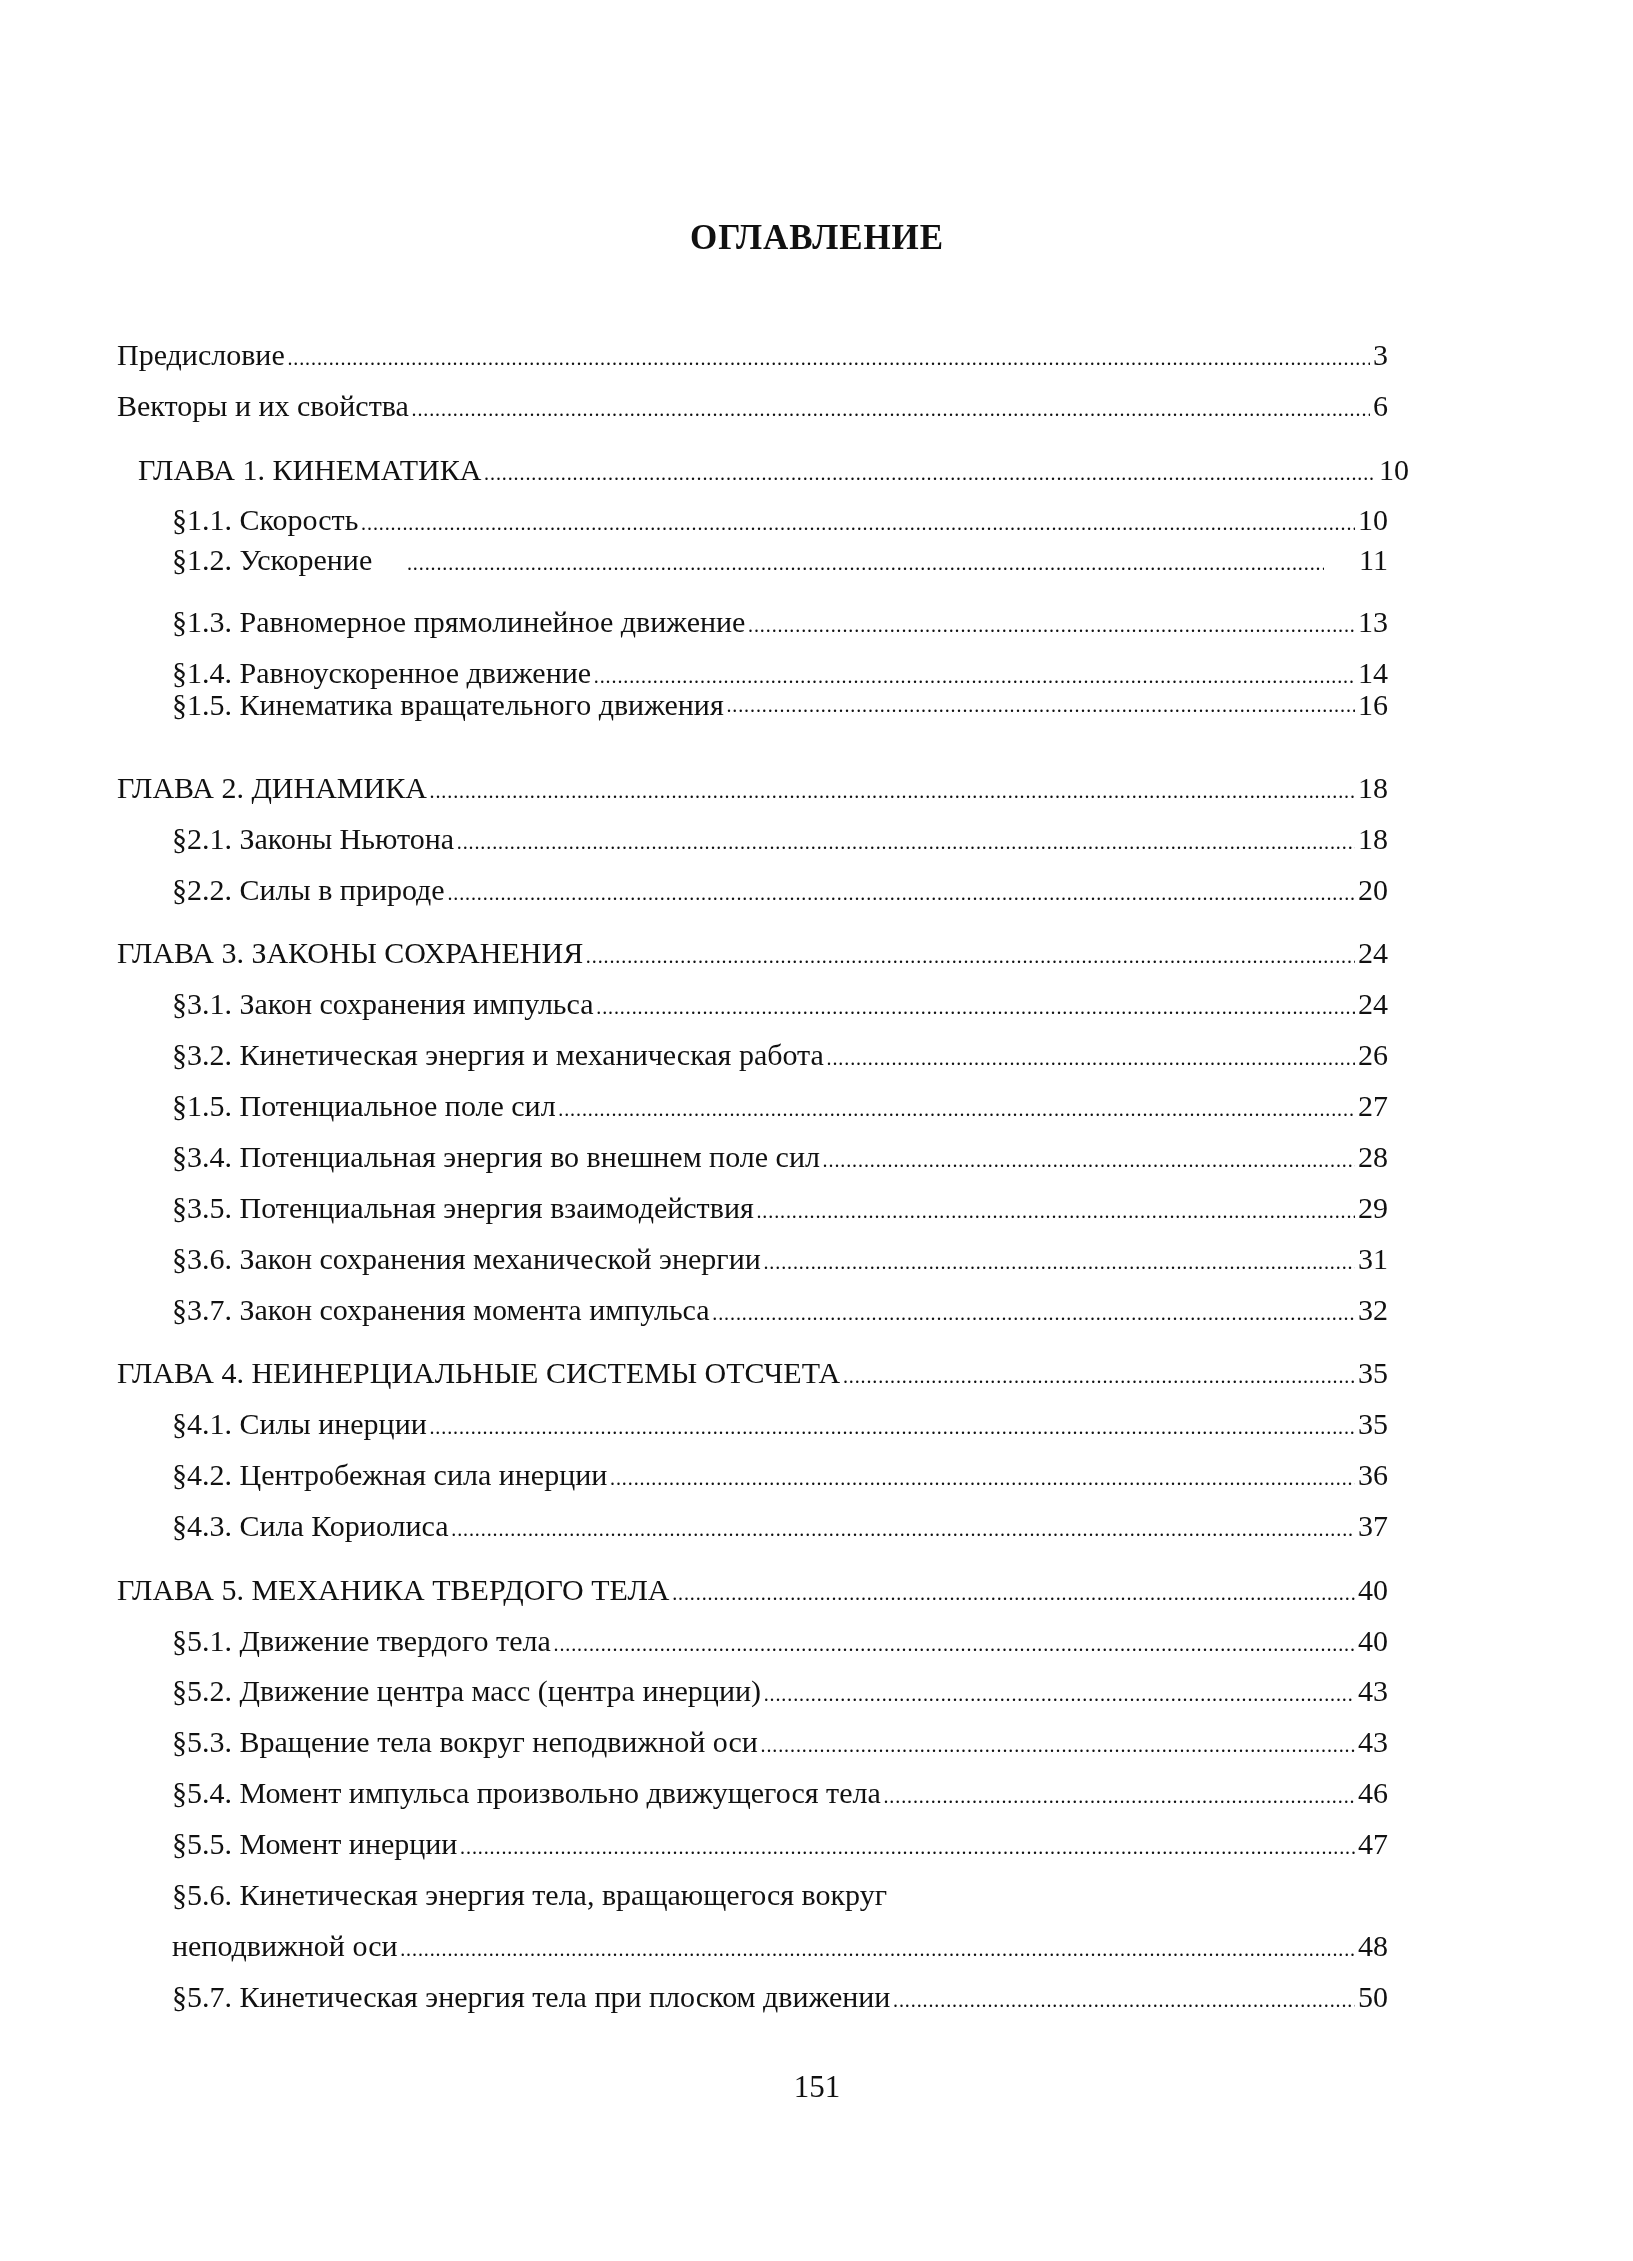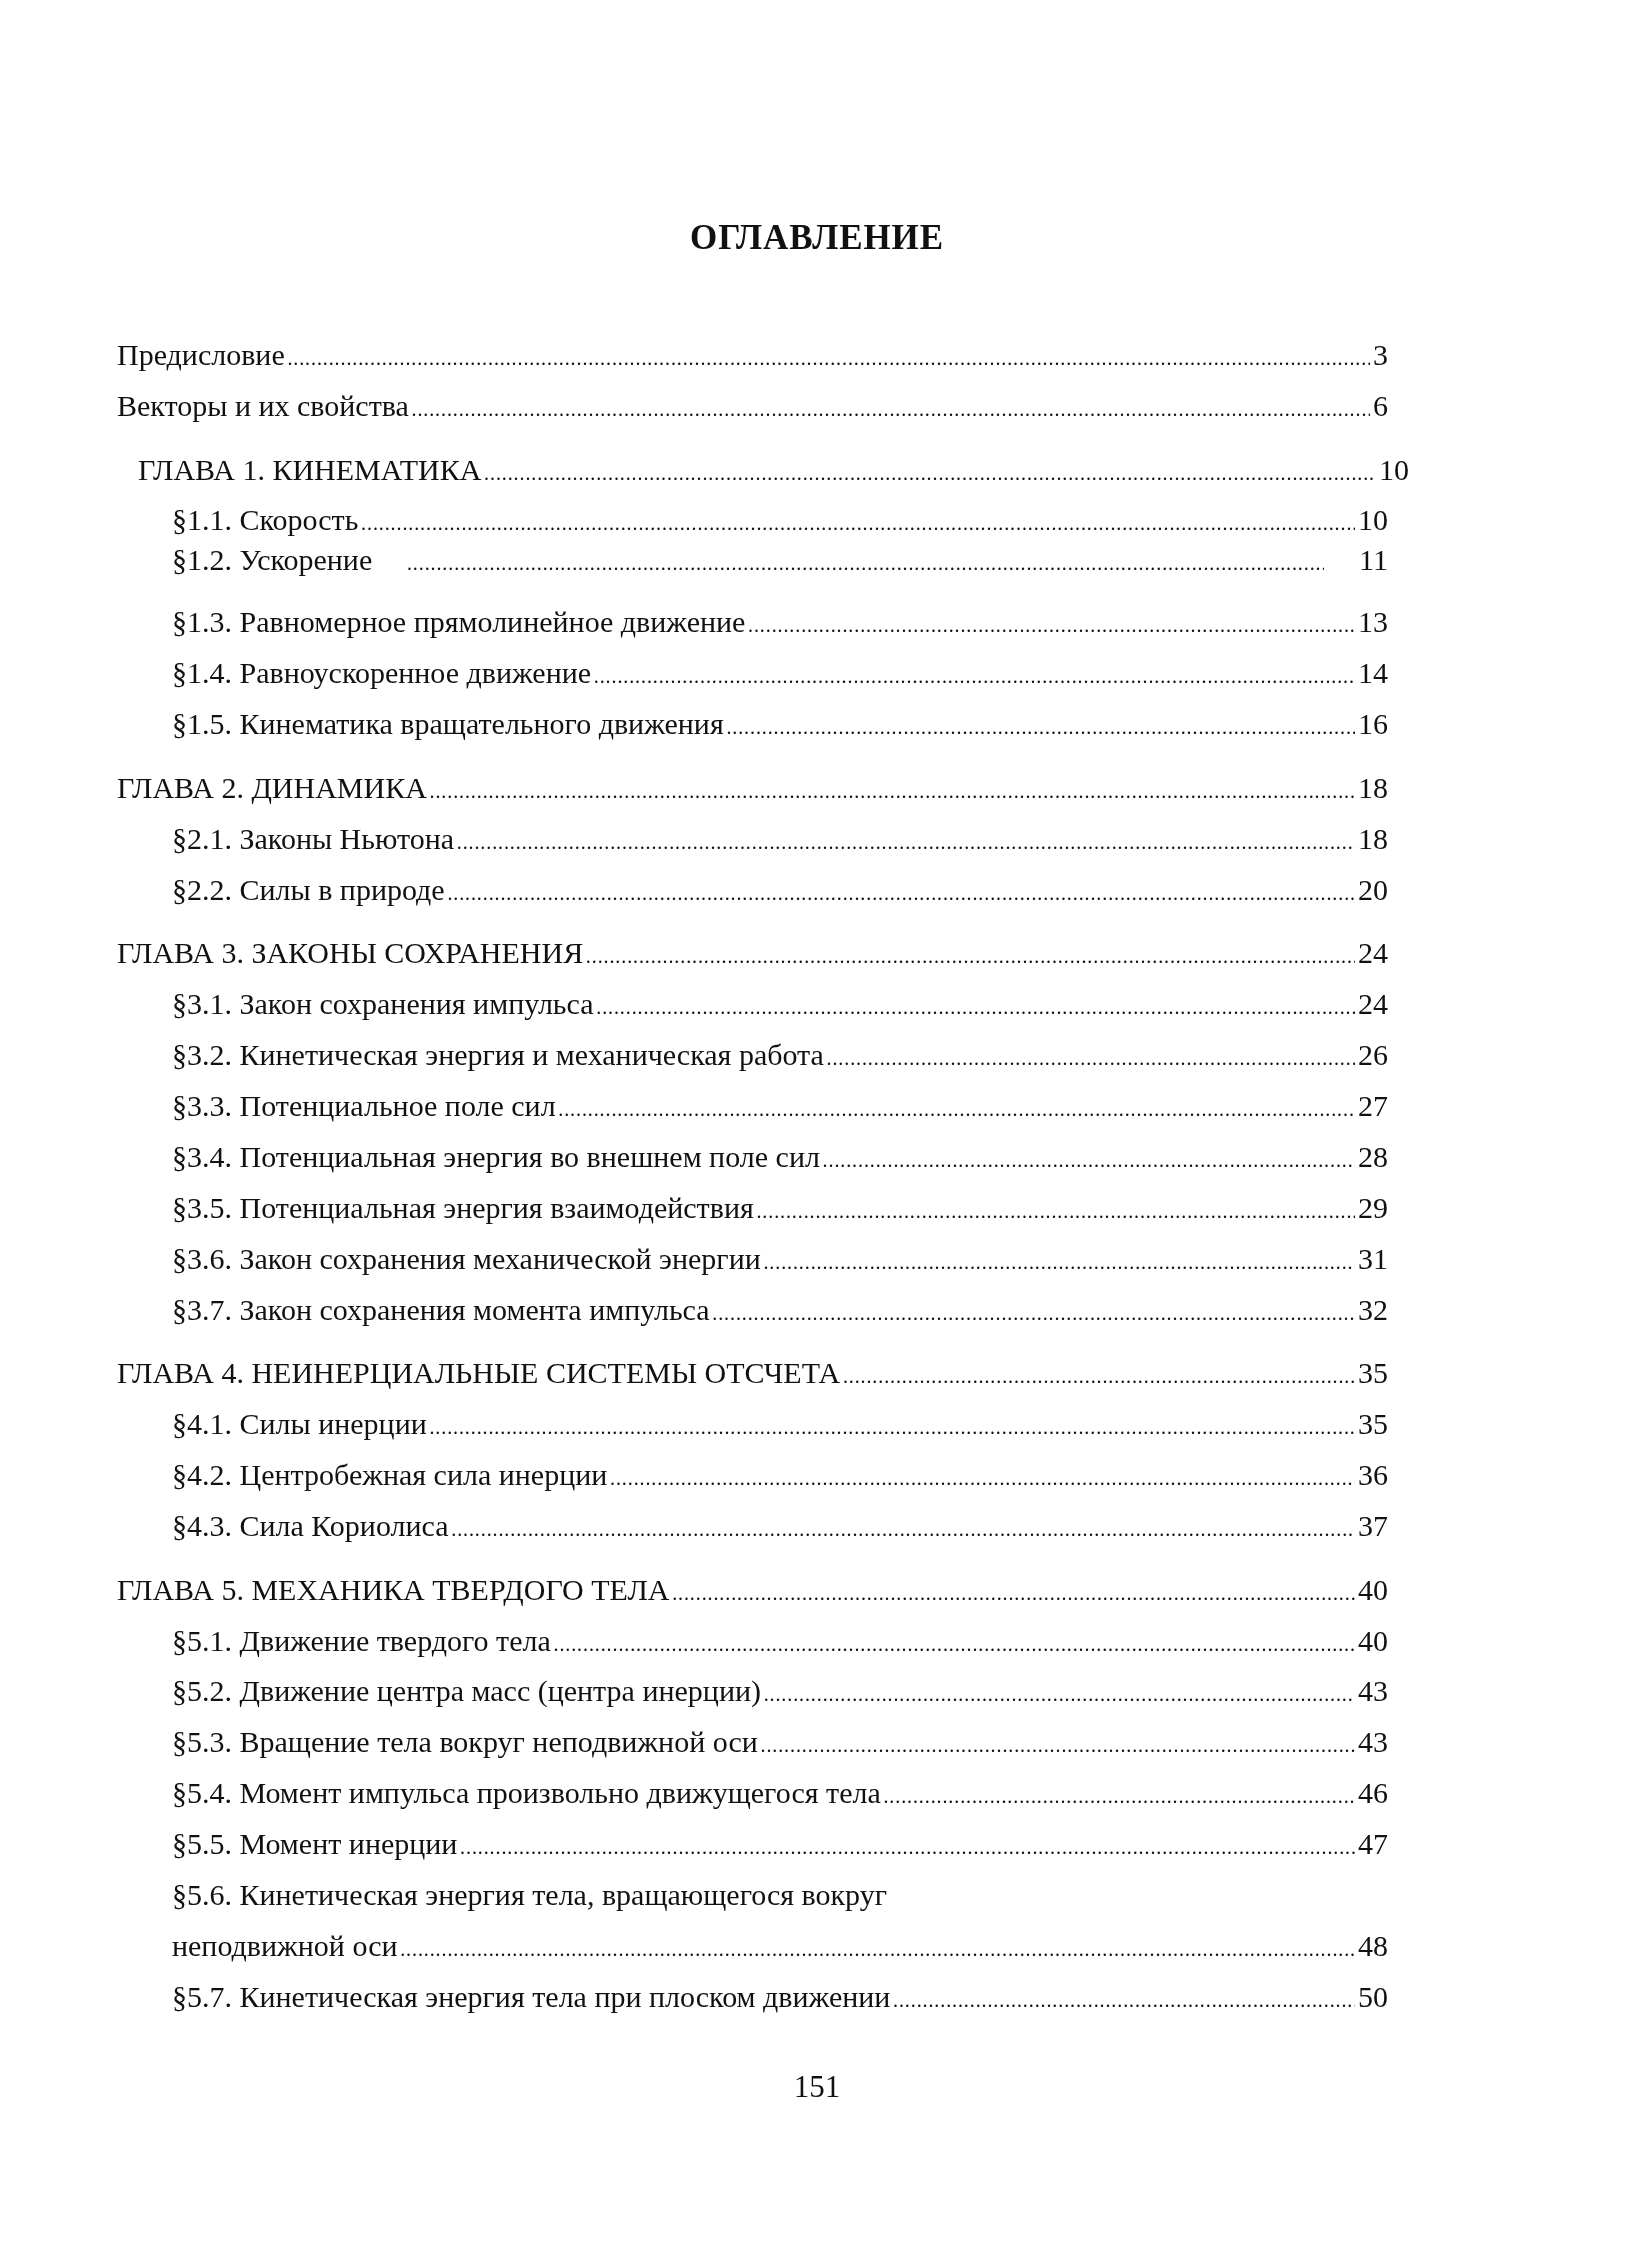--- a/index.html
+++ b/index.html
@@ -53,21 +53,21 @@
     <div class="row sec" style="top: 267px;">
       <span class="t">§1.3. Равномерное прямолинейное движение</span>
       <span class="dots"></span>
       <span class="p">13</span>
     </div>
     <div class="row sec" style="top: 318px;">
       <span class="t">§1.4. Равноускоренное движение</span>
       <span class="dots"></span>
       <span class="p">14</span>
     </div>
-    <div class="row sec" style="top: 369px;">
+    <div class="row sec" style="top: 350px; align-items: flex-end;">
       <span class="t">§1.5. Кинематика вращательного движения</span>
       <span class="dots"></span>
       <span class="p">16</span>
     </div>
     <div class="row top" style="top: 433px;">
       <span class="t">ГЛАВА 2. ДИНАМИКА</span>
       <span class="dots"></span>
       <span class="p">18</span>
     </div>
     <div class="row sec" style="top: 484px;">
@@ -89,21 +89,21 @@
       <span class="t">§3.1. Закон сохранения импульса</span>
       <span class="dots"></span>
       <span class="p">24</span>
     </div>
     <div class="row sec" style="top: 700px;">
       <span class="t">§3.2. Кинетическая энергия и механическая работа</span>
       <span class="dots"></span>
       <span class="p">26</span>
     </div>
     <div class="row sec" style="top: 751px;">
-      <span class="t">§3.3. Потенциальное поле сил</span>
+      <span class="t">§1.5. Потенциальное поле сил</span>
       <span class="dots"></span>
       <span class="p">27</span>
     </div>
     <div class="row sec" style="top: 802px;">
       <span class="t">§3.4. Потенциальная энергия во внешнем поле сил</span>
       <span class="dots"></span>
       <span class="p">28</span>
     </div>
     <div class="row sec" style="top: 853px;">
       <span class="t">§3.5. Потенциальная энергия взаимодействия</span>

